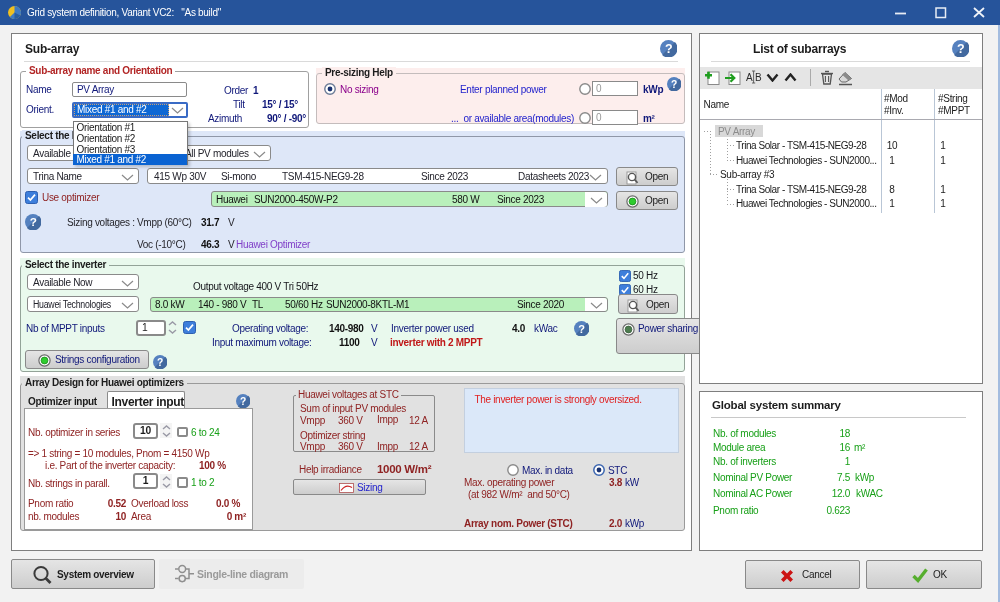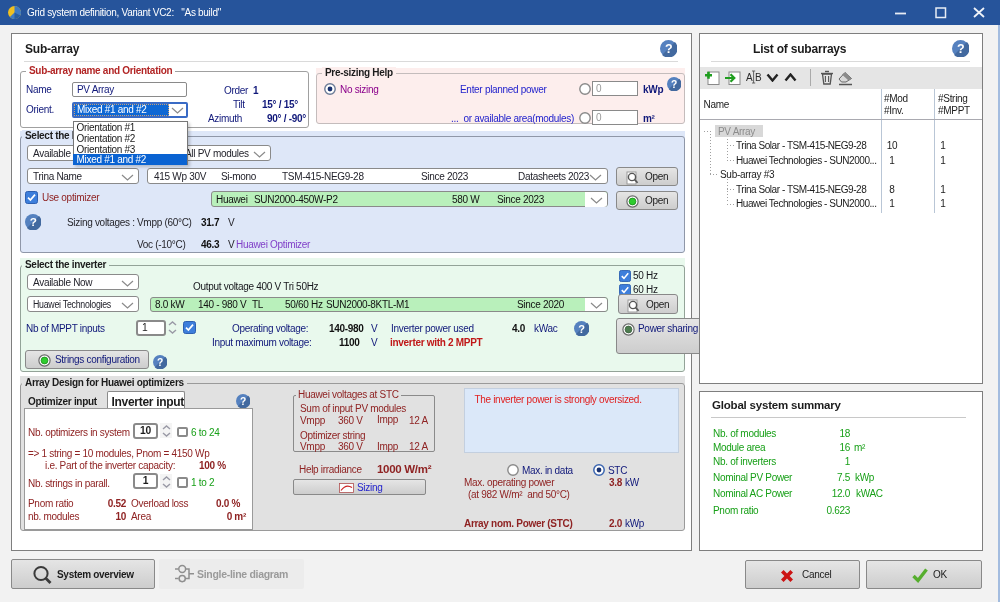--- a/index.html
+++ b/index.html
@@ -263,21 +263,21 @@
 <div class="gtit ab b" style="left:22px;top:376.5px;background:#e1e1e1">Array Design for Huawei optimizers</div>
 <div class="ab b" style="left:28px;top:395.5px">Optimizer input</div>
 <div class="ab" style="left:107px;top:391px;width:78px;height:17px;background:#fff;border:1px solid #8a8a8a;border-bottom:none;border-radius:2px 2px 0 0"></div>
 <div class="ab b" style="left:111.5px;top:395.5px;font-size:12px">Inverter input</div>
 <svg class="ab" style="left:236px;top:394px" width="14" height="14" viewBox="0 0 17 17">
     <circle cx="8.5" cy="8.5" r="8.5" fill="#5581bf"></circle>
     <path d="M2.1,14.9 A8.5,8.5 0 0 0 14.9,2.1 L2.1,14.9 Z" fill="#42699f"></path>
     <text x="8.6" y="13.2" font-size="12.5" font-weight="bold" fill="#fff" text-anchor="middle" font-family="Liberation Sans,sans-serif">?</text>
   </svg>
 <div class="ab" style="left:24px;top:407.5px;width:229px;height:122.5px;background:#fff;border:1px solid #9a9a9a"></div>
-<div class="ab dred" style="left:28px;top:427px">Nb. optimizers in system</div>
+<div class="ab dred" style="left:28px;top:427px">Nb. optimizer in series</div>
 <div class="spin" style="left:133px;top:422.5px;width:25px;height:16px">10</div>
 <div class="ab" style="left:160px;top:423px;width:12px;height:15px;background:#f4f4f4"></div>
 <svg class="ab" style="left:162px;top:425px" width="9" height="12" viewBox="0 0 9 12">
     <path d="M1,4 L4.5,1 L8,4" fill="none" stroke="#9a9aa6" stroke-width="1.4"></path>
     <path d="M1,8 L4.5,11 L8,8" fill="none" stroke="#9a9aa6" stroke-width="1.4"></path>
   </svg>
 <div class="ab" style="left:177px;top:426.5px;width:10.5px;height:10.5px;background:#fff;border:2px solid #8a8a8a;border-radius:2px"></div>
 <div class="ab grn" style="left:191px;top:426.5px">6 to 24</div>
 <div class="ab dred" style="left:28px;top:448px">=&gt; 1 string = 10 modules, Pnom = 4150 Wp</div>
 <div class="ab dred" style="left:45px;top:459.5px">i.e. Part of the inverter capacity:</div>

